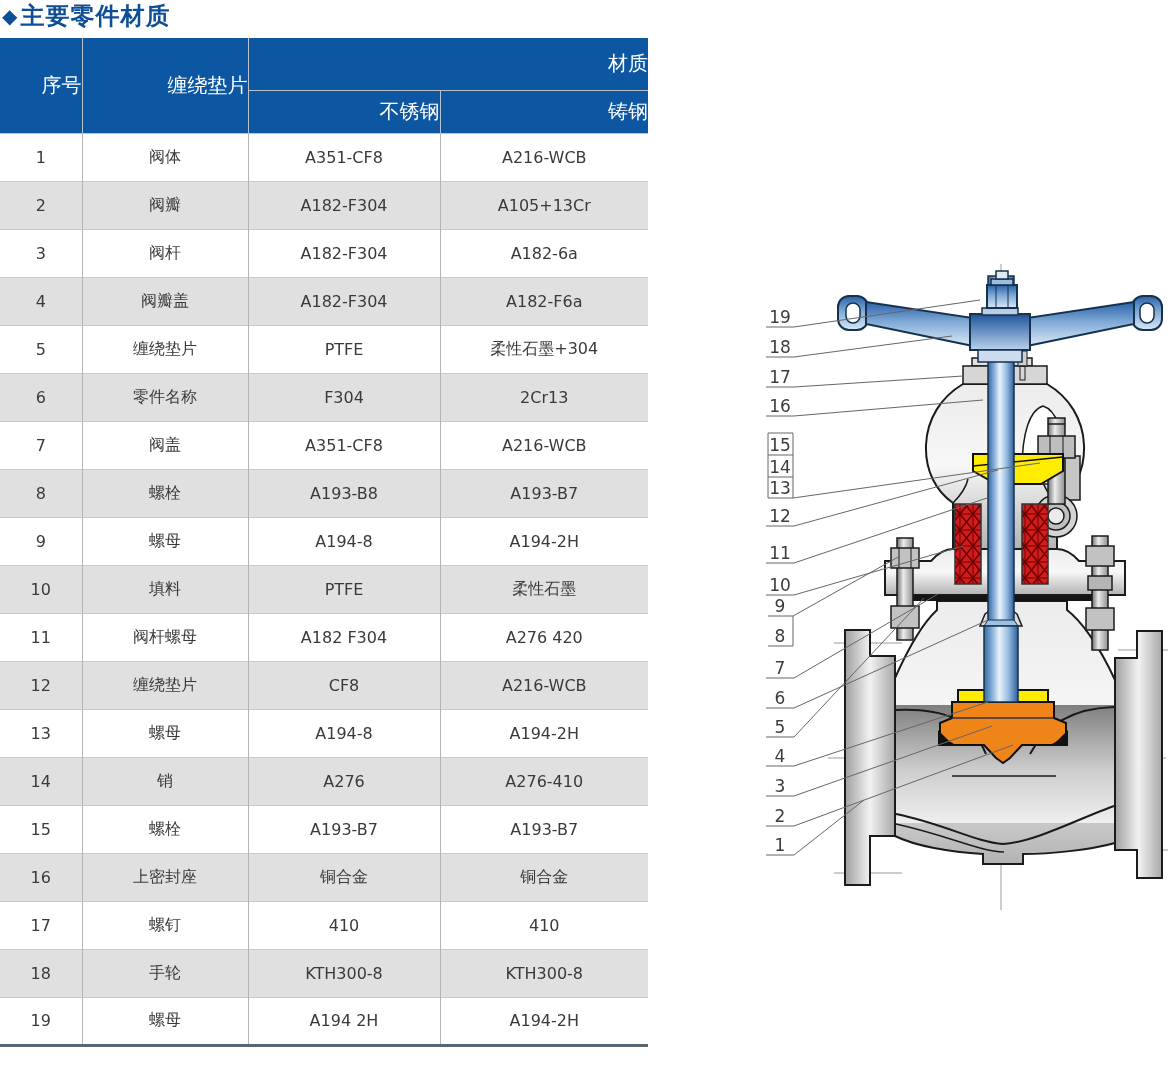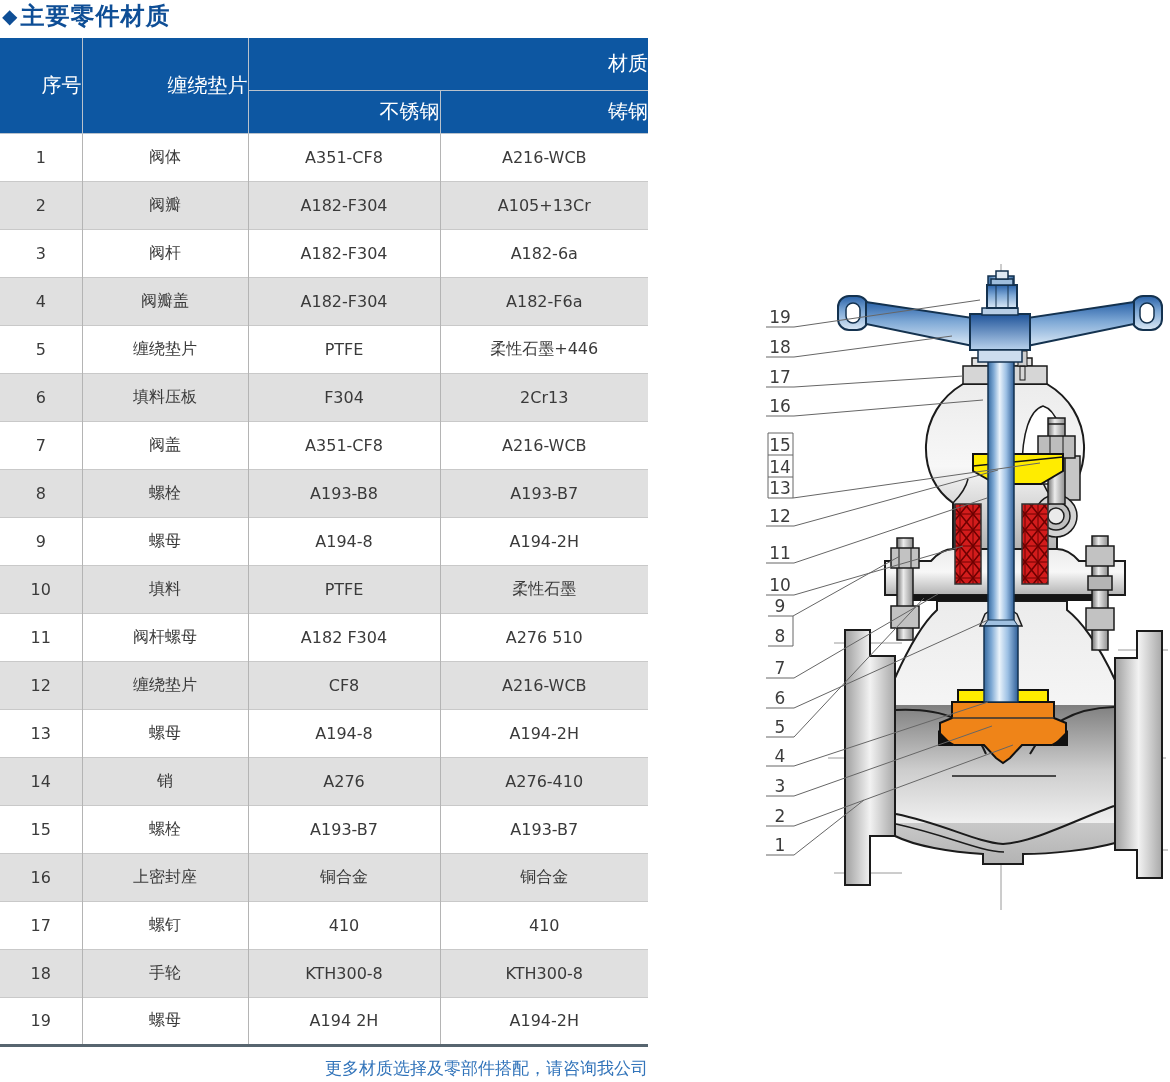--- a/index.html
+++ b/index.html
@@ -91,25 +91,25 @@
         <tr>
         <td>4</td>
         <td>阀瓣盖</td>
         <td>A182-F304</td>
         <td>A182-F6a</td>
       </tr>
         <tr>
         <td>5</td>
         <td>缠绕垫片</td>
         <td>PTFE</td>
-        <td>柔性石墨+446</td>
+        <td>柔性石墨+304</td>
       </tr>
         <tr>
         <td>6</td>
-        <td>填料压板</td>
+        <td>零件名称</td>
         <td>F304</td>
         <td>2Cr13</td>
       </tr>
         <tr>
         <td>7</td>
         <td>阀盖</td>
         <td>A351-CF8</td>
         <td>A216-WCB</td>
       </tr>
         <tr>
@@ -127,21 +127,21 @@
         <tr>
         <td>10</td>
         <td>填料</td>
         <td>PTFE</td>
         <td>柔性石墨</td>
       </tr>
         <tr>
         <td>11</td>
         <td>阀杆螺母</td>
         <td>A182 F304</td>
-        <td>A276  510</td>
+        <td>A276  420</td>
       </tr>
         <tr>
         <td>12</td>
         <td>缠绕垫片</td>
         <td>CF8</td>
         <td>A216-WCB</td>
       </tr>
         <tr>
         <td>13</td>
         <td>螺母</td>
@@ -180,21 +180,20 @@
       </tr>
         <tr>
         <td>19</td>
         <td>螺母</td>
         <td>A194 2H</td>
         <td>A194-2H</td>
       </tr>
       </tbody>
   </table>
 
-  <div class="footer-note">更多材质选择及零部件搭配，请咨询我公司</div>
 
   <svg width="470" height="660" viewBox="0 0 470 660" style="position:absolute; left:700px; top:258px;">
     <defs>
       <linearGradient id="gBlueV" x1="0" y1="0" x2="0" y2="1">
         <stop offset="0" stop-color="#2a62a8"></stop>
           <stop offset="0.45" stop-color="#7fa9d6"></stop>
           <stop offset="1" stop-color="#dbe9f6"></stop>
       </linearGradient>
       <linearGradient id="gBlueHub" x1="0" y1="0" x2="0" y2="1">
         <stop offset="0" stop-color="#1f549a"></stop>

